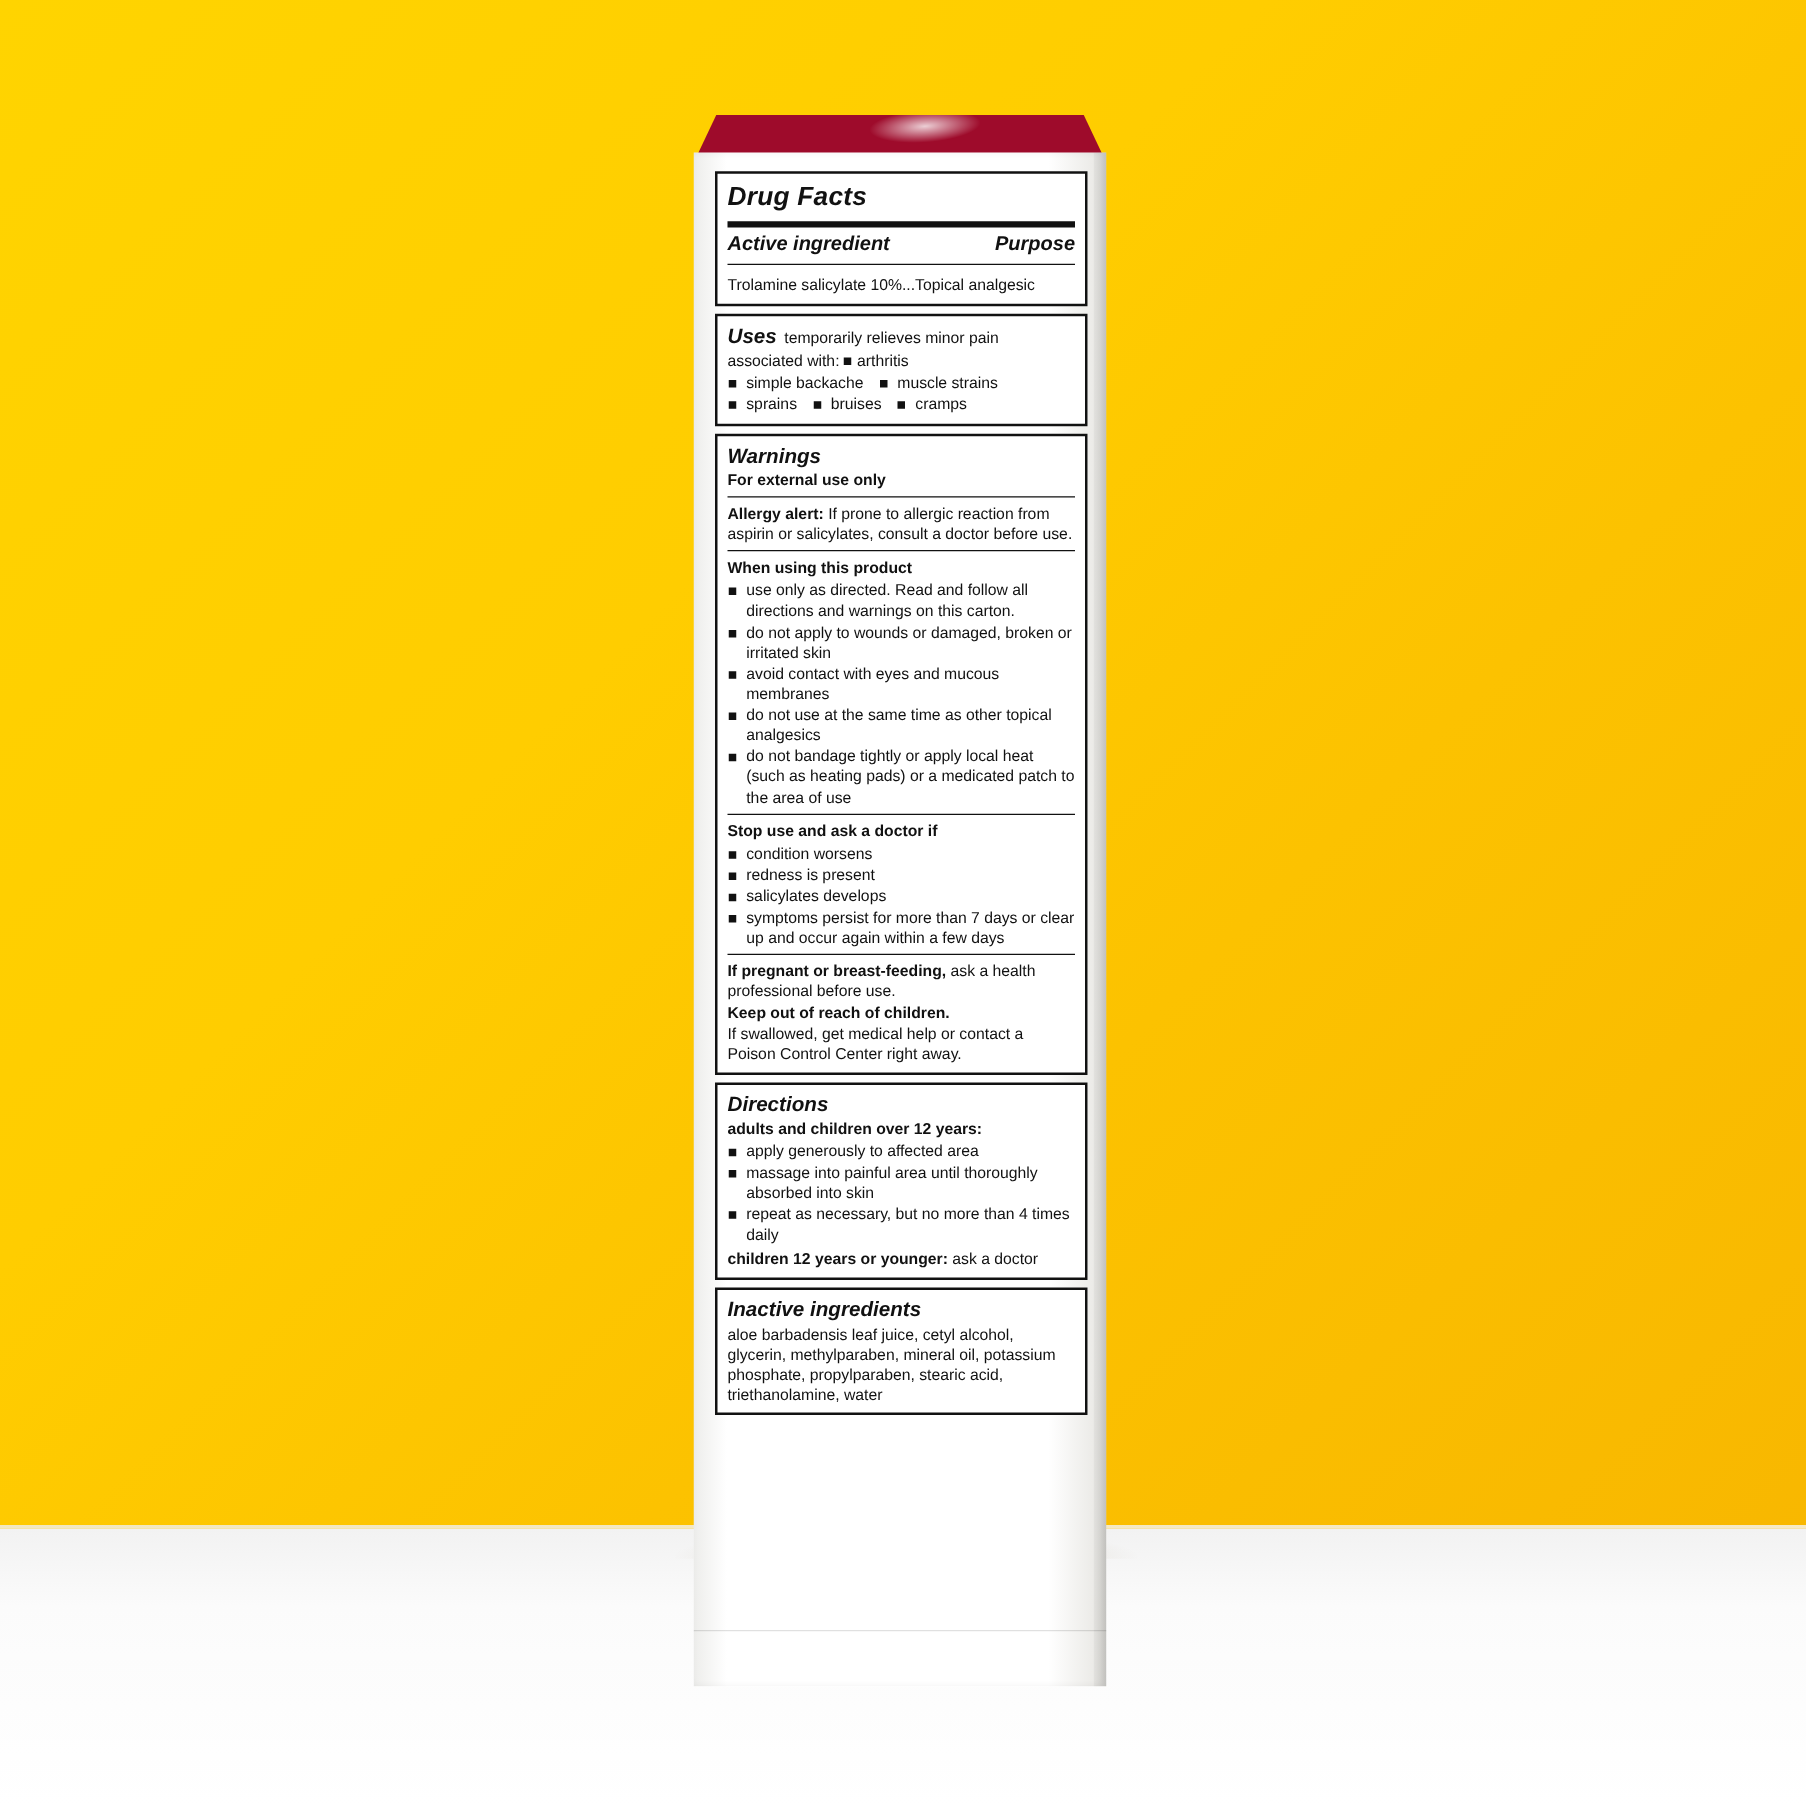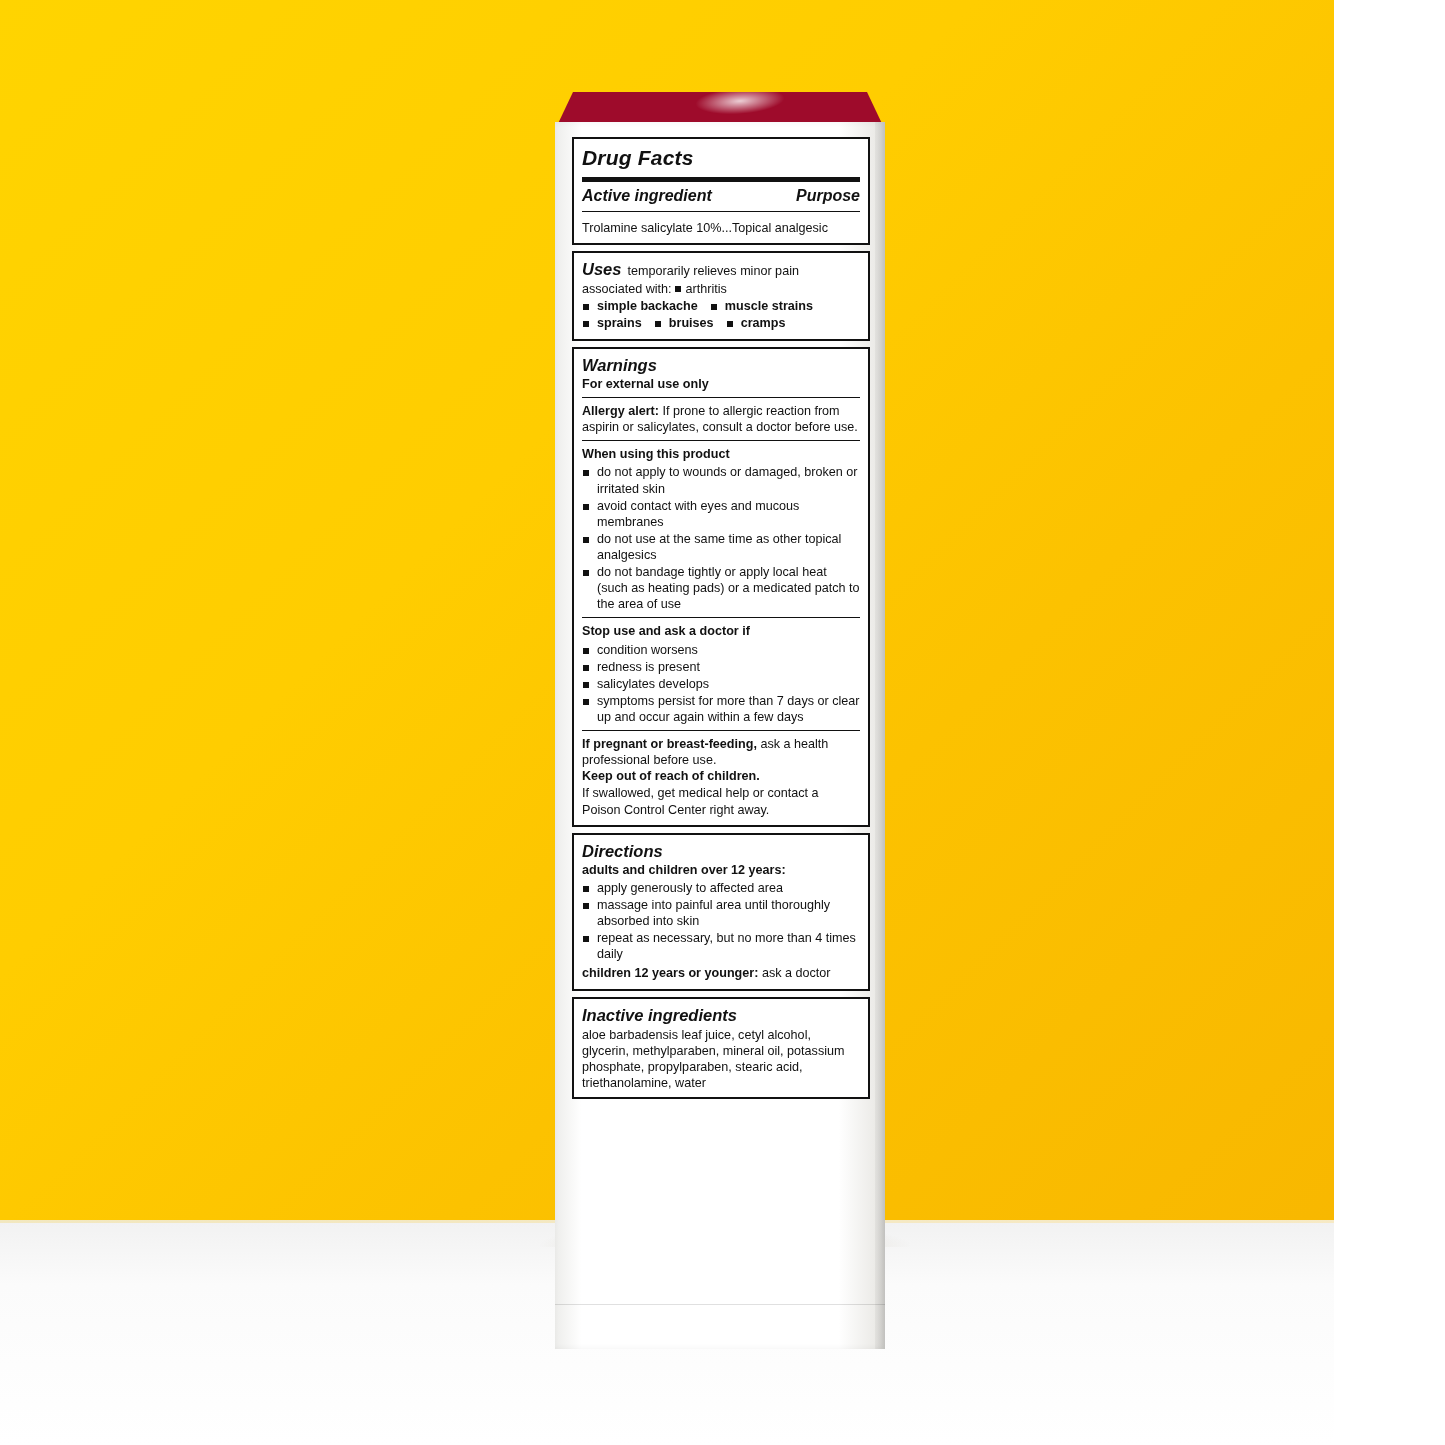--- a/index.html
+++ b/index.html
@@ -7,21 +7,21 @@
     padding: 0;
   }
   body {
     width: 1445px;
     height: 1445px;
     overflow: hidden;
     font-family: "Liberation Sans", sans-serif;
   }
   .scene {
     position: relative;
-    width: 1334px;
+    width: 1445px;
     height: 1445px;
     background:
       linear-gradient(135deg, #ffd400 0%, #ffcd00 35%, #fcc200 60%, #f7b500 100%);
   }
   
   .floor {
     position: absolute;
     left: 0;
     right: 0;
     bottom: 0;
@@ -168,21 +168,20 @@
     content: "";
     position: absolute;
     left: 1px;
     top: 6px;
     width: 6px;
     height: 6px;
     background: #111;
   }
   ul.sq.inline {
     margin-top: 1px;
-    font-weight: bold;
   }
   ul.sq.inline li {
     display: inline-block;
     padding-left: 15px;
     margin-right: 12px;
   }
   .sub-head {
     font-weight: bold;
     margin-top: 2px;
   }
@@ -243,20 +242,21 @@
 
         <hr class="hr-thin">
         <div class="para">
           <span class="bold">Allergy alert:</span>
           <span>If prone to allergic reaction from aspirin or salicylates, consult a doctor before use.</span>
         </div>
 
         <hr class="hr-thin">
         <div class="sub-head">When using this product</div>
         <ul class="sq">
+          <li>use only as directed. Read and follow all directions and warnings on this carton.</li>
           <li>do not apply to wounds or damaged, broken or irritated skin</li>
           <li>avoid contact with eyes and mucous membranes</li>
           <li>do not use at the same time as other topical analgesics</li>
           <li>do not bandage tightly or apply local heat (such as heating pads) or a medicated patch to the area of use</li>
         </ul>
 
         <hr class="hr-thin">
         <div class="sub-head">Stop use and ask a doctor if</div>
         <ul class="sq">
           <li>condition worsens</li>

